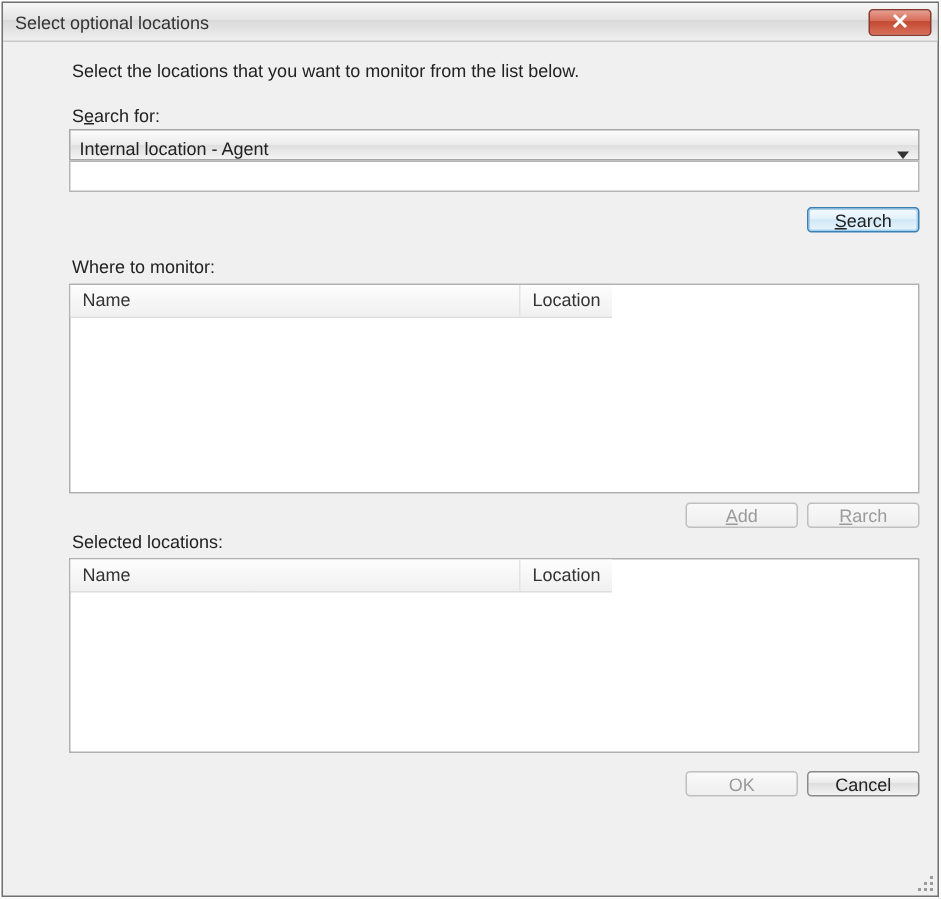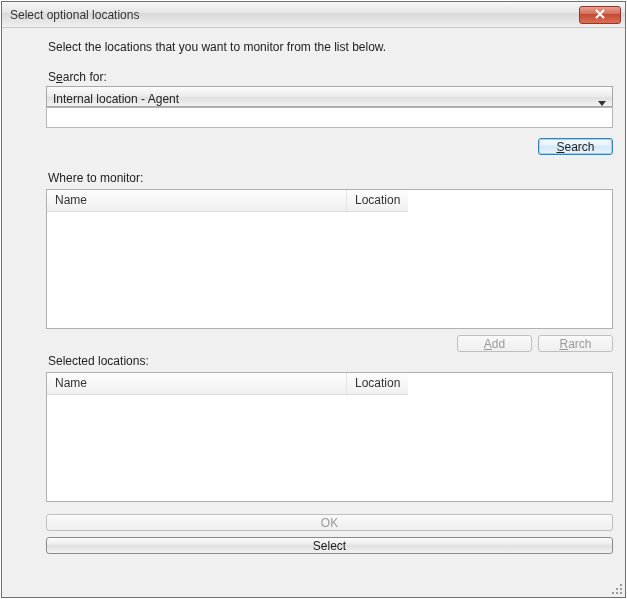--- a/index.html
+++ b/index.html
@@ -131,21 +131,20 @@
   .lv-col.name { width: 300px; }
   .lv-col.loc { flex:1; border-right:none; }
   .lv-body { flex:1; }
 
   .lv1 { height: 140px; }
   .lv2 { height: 130px; }
 
   .footer {
     display:flex; justify-content:flex-end; gap:6px;
     margin-top:12px;
-    flex-direction:column;
   }
 
   .resize-grip {
     position:absolute;
     right:3px; bottom:3px;
     width:14px; height:14px;
     pointer-events:none;
   }
   .resize-grip span {
     position:absolute; width:2px; height:2px; background:#9a9a9a;
@@ -209,21 +208,21 @@
     <div class="listview lv2">
       <div class="lv-header">
         <div class="lv-col name">Name</div>
         <div class="lv-col loc">Location</div>
       </div>
       <div class="lv-body"></div>
     </div>
 
     <div class="footer">
       <button class="btn" disabled=""><span>OK</span></button>
-      <button class="btn"><span>Select</span></button>
+      <button class="btn"><span>Cancel</span></button>
     </div>
 
     <div class="resize-grip">
       <span style="right:0;bottom:0"></span>
       <span style="right:4px;bottom:0"></span>
       <span style="right:8px;bottom:0"></span>
       <span style="right:0;bottom:4px"></span>
       <span style="right:4px;bottom:4px"></span>
       <span style="right:0;bottom:8px"></span>
     </div>

